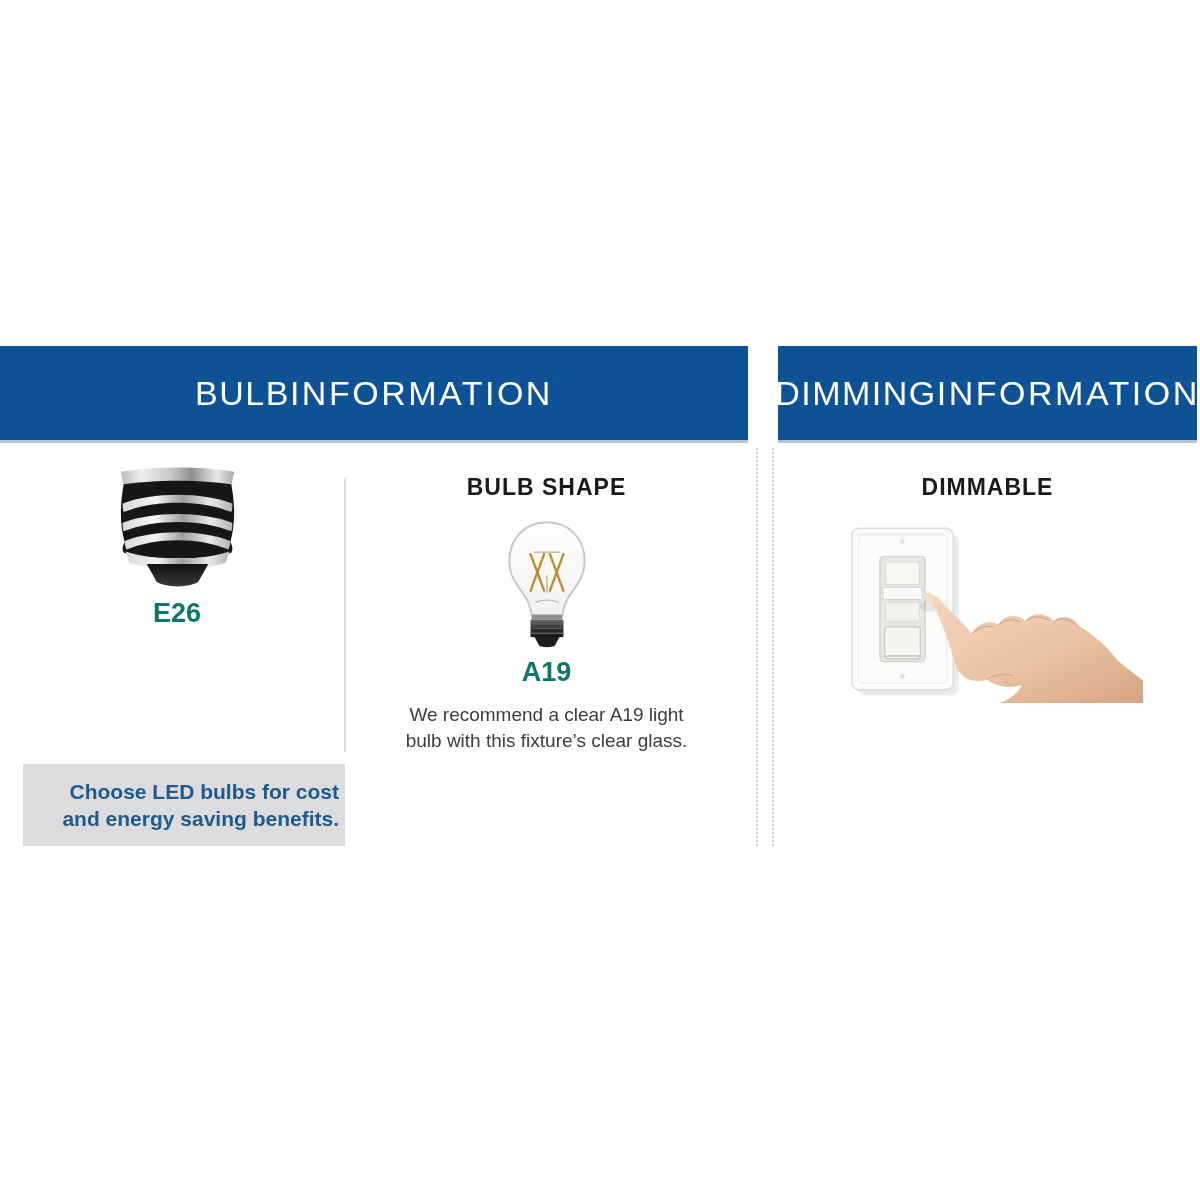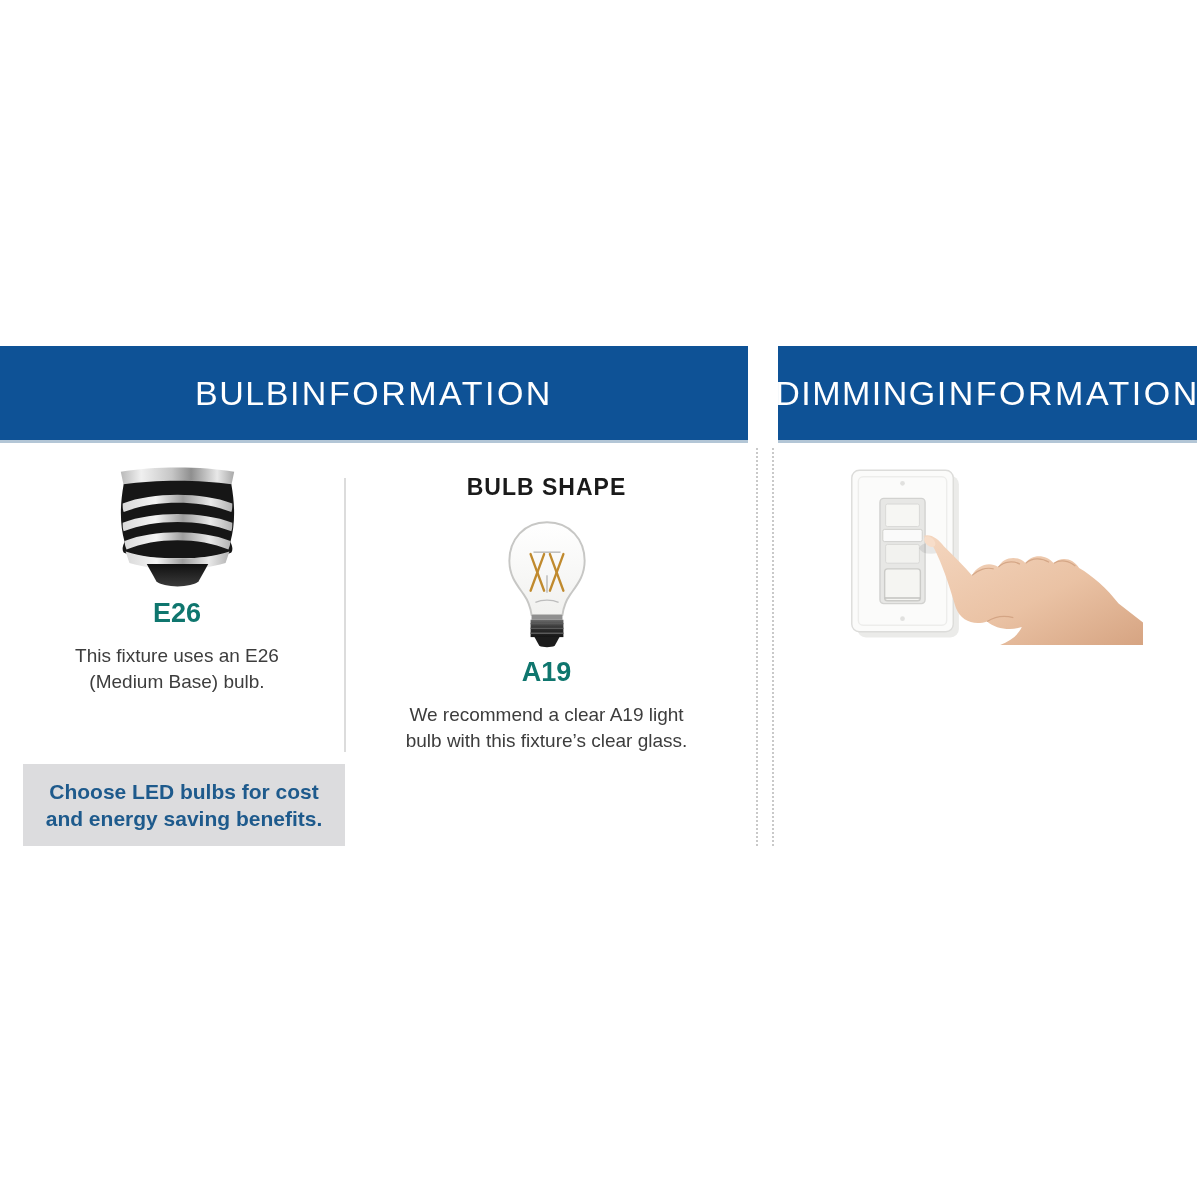--- a/index.html
+++ b/index.html
@@ -31,21 +31,21 @@
   .img-wrap.shape{margin-top:18px;}
   .img-wrap.dim{margin-top:14px;}
   .bulb-label{margin-top:8px;font-size:27px;font-weight:600;color:#0f766e;}
   .col p{margin:14px auto 0 auto;font-size:19px;line-height:26px;color:#3d3d3d;font-weight:400;}
   .p-base{max-width:255px;}
   .p-shape{max-width:315px;}
   .p-dim{max-width:335px;margin-top:10px !important;}
 
   
   .callout{position:absolute;left:23px;top:764px;width:322px;box-sizing:border-box;
-           background:#dcdcde;padding:14px 6px;text-align:center;}
+           background:#dcdcde;padding:14px 6px;text-align:right;}
   .callout span{font-size:21px;line-height:27px;font-weight:700;color:#1e5a8c;display:inline-block;max-width:285px;}
 </style>
 </head>
 <body>
 
 <div class="canvas">
 
   <header class="banner banner-left">
     <span class="bold">BULB</span>
     <span class="light">INFORMATION</span>
@@ -87,21 +87,20 @@
         <path d="M21,7 C55,1 105,1 139,7 L136,21 C103,16 57,16 24,21 Z" fill="url(#rim)"></path>
         <path d="M24,20 C57,15 103,15 136,20 C140,42 140,62 135,80 C137,84 138,88 136,91 C120,99 40,99 24,91 C22,88 23,84 25,80 C20,62 20,42 24,20 Z" fill="#161616"></path>
         <path d="M23,40 C55,28 105,28 137,40 C137,44 137,46 136,49 C104,36 56,36 24,49 C23,46 23,44 23,40 Z" fill="url(#thread)"></path>
         <path d="M23,60 C55,48 105,48 137,60 C137,64 137,66 136,69 C104,56 56,56 24,69 C23,66 23,64 23,60 Z" fill="url(#thread)"></path>
         <path d="M25,79 C56,67 104,67 135,79 C135,83 134,85 133,88 C103,75 57,75 27,88 C26,85 25,83 25,79 Z" fill="url(#thread)"></path>
         <path d="M26,90 C58,100 102,100 134,90 L130,102 C100,111 60,111 30,102 Z" fill="url(#thread)"></path>
         <path d="M48,103 L112,103 L102,121 C95,128 65,128 58,121 Z" fill="url(#cone)"></path>
       </svg>
     </div>
     <div class="bulb-label">E26</div>
-    <p class="p-base">This fixture uses an E26 (Medium Base) bulb.</p>
   </div>
 
   <div class="callout">
     <span>Choose LED bulbs for cost and energy saving benefits.</span>
   </div>
 
   <div class="col col-shape">
     <h3>BULB SHAPE</h3>
     <div class="img-wrap shape">
       <svg viewBox="0 0 116 134" width="112" height="130" aria-hidden="true">
@@ -134,20 +133,21 @@
             <path d="M41,118 L75,118"></path>
         </g>
         <path d="M45,122 L71,122 L66,131 C62,133 54,133 50,131 Z" fill="#1c1c1c"></path>
       </svg>
     </div>
     <div class="bulb-label">A19</div>
     <p class="p-shape">We recommend a clear A19 light bulb with this fixture’s clear glass.</p>
   </div>
 
   <div class="col col-dim">
+    <h3>DIMMABLE</h3>
     <div class="img-wrap dim">
       <svg viewBox="0 0 330 200" width="310" height="188" aria-hidden="true">
         <defs>
           <linearGradient id="skin" x1="0" y1="0" x2="1" y2="1">
             <stop offset="0" stop-color="#f4d6bf"></stop>
               <stop offset="0.55" stop-color="#eac2a4"></stop>
               <stop offset="1" stop-color="#d6a482"></stop>
           </linearGradient>
         </defs>
 

